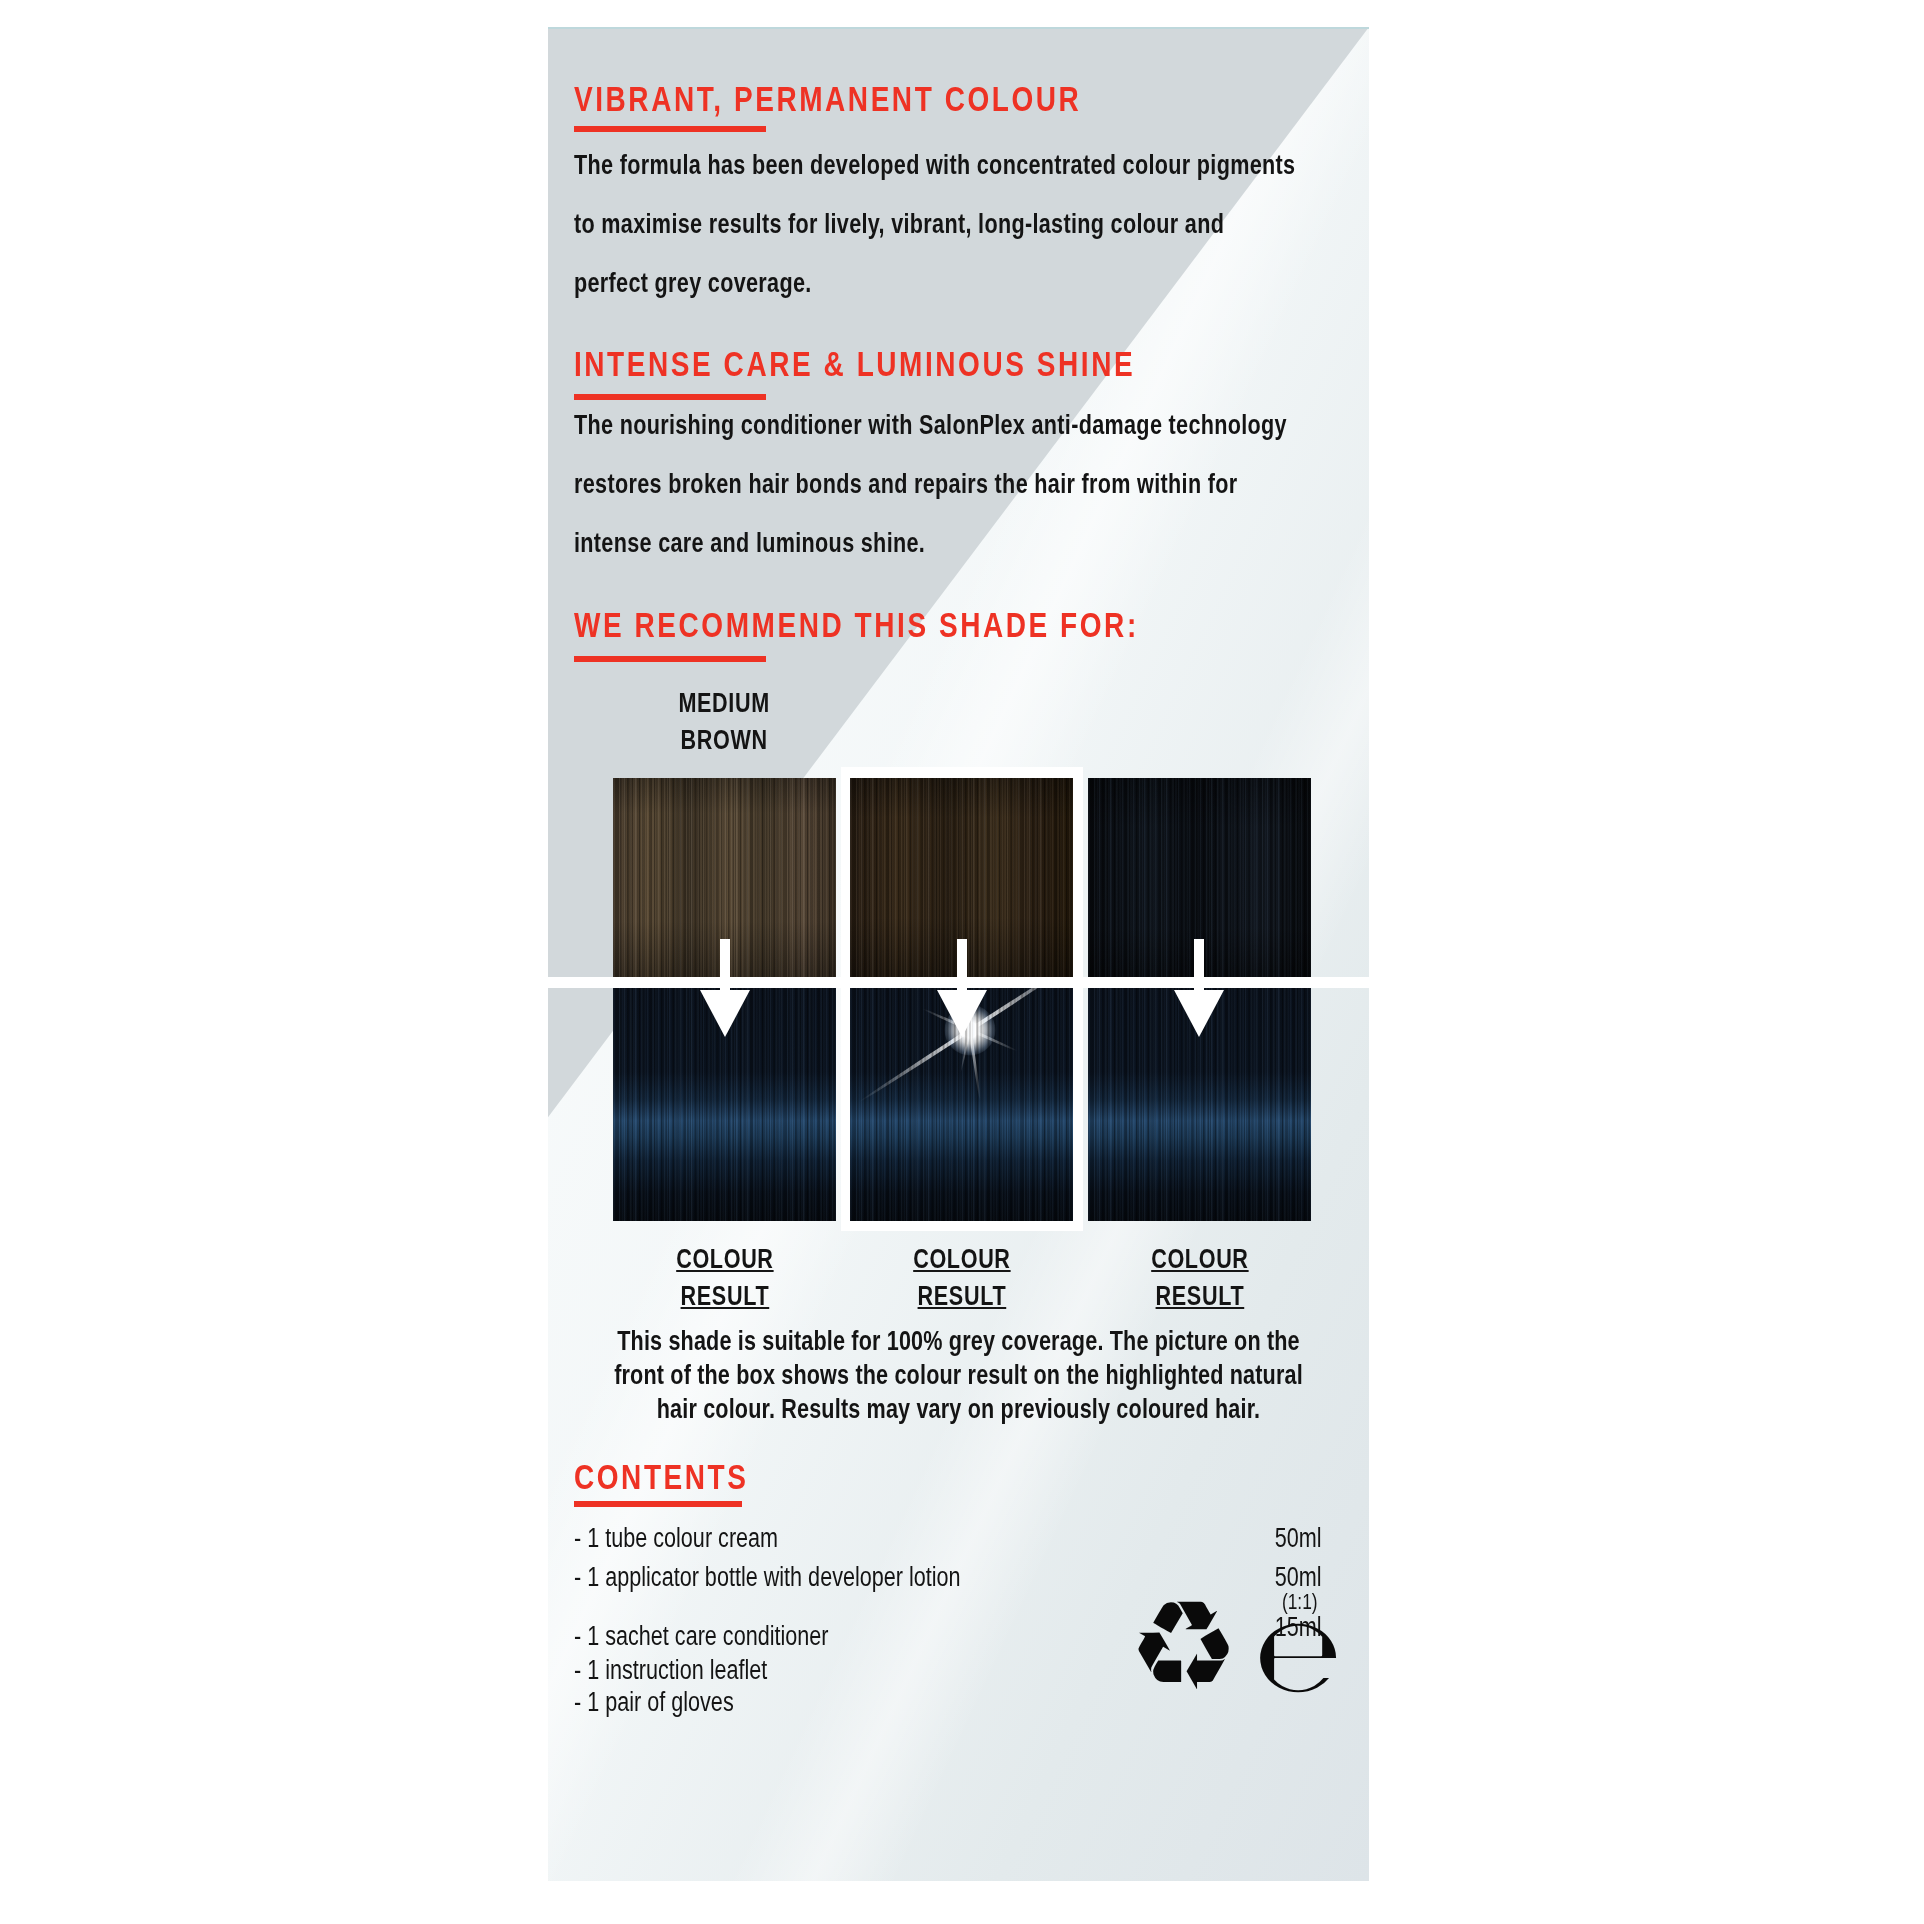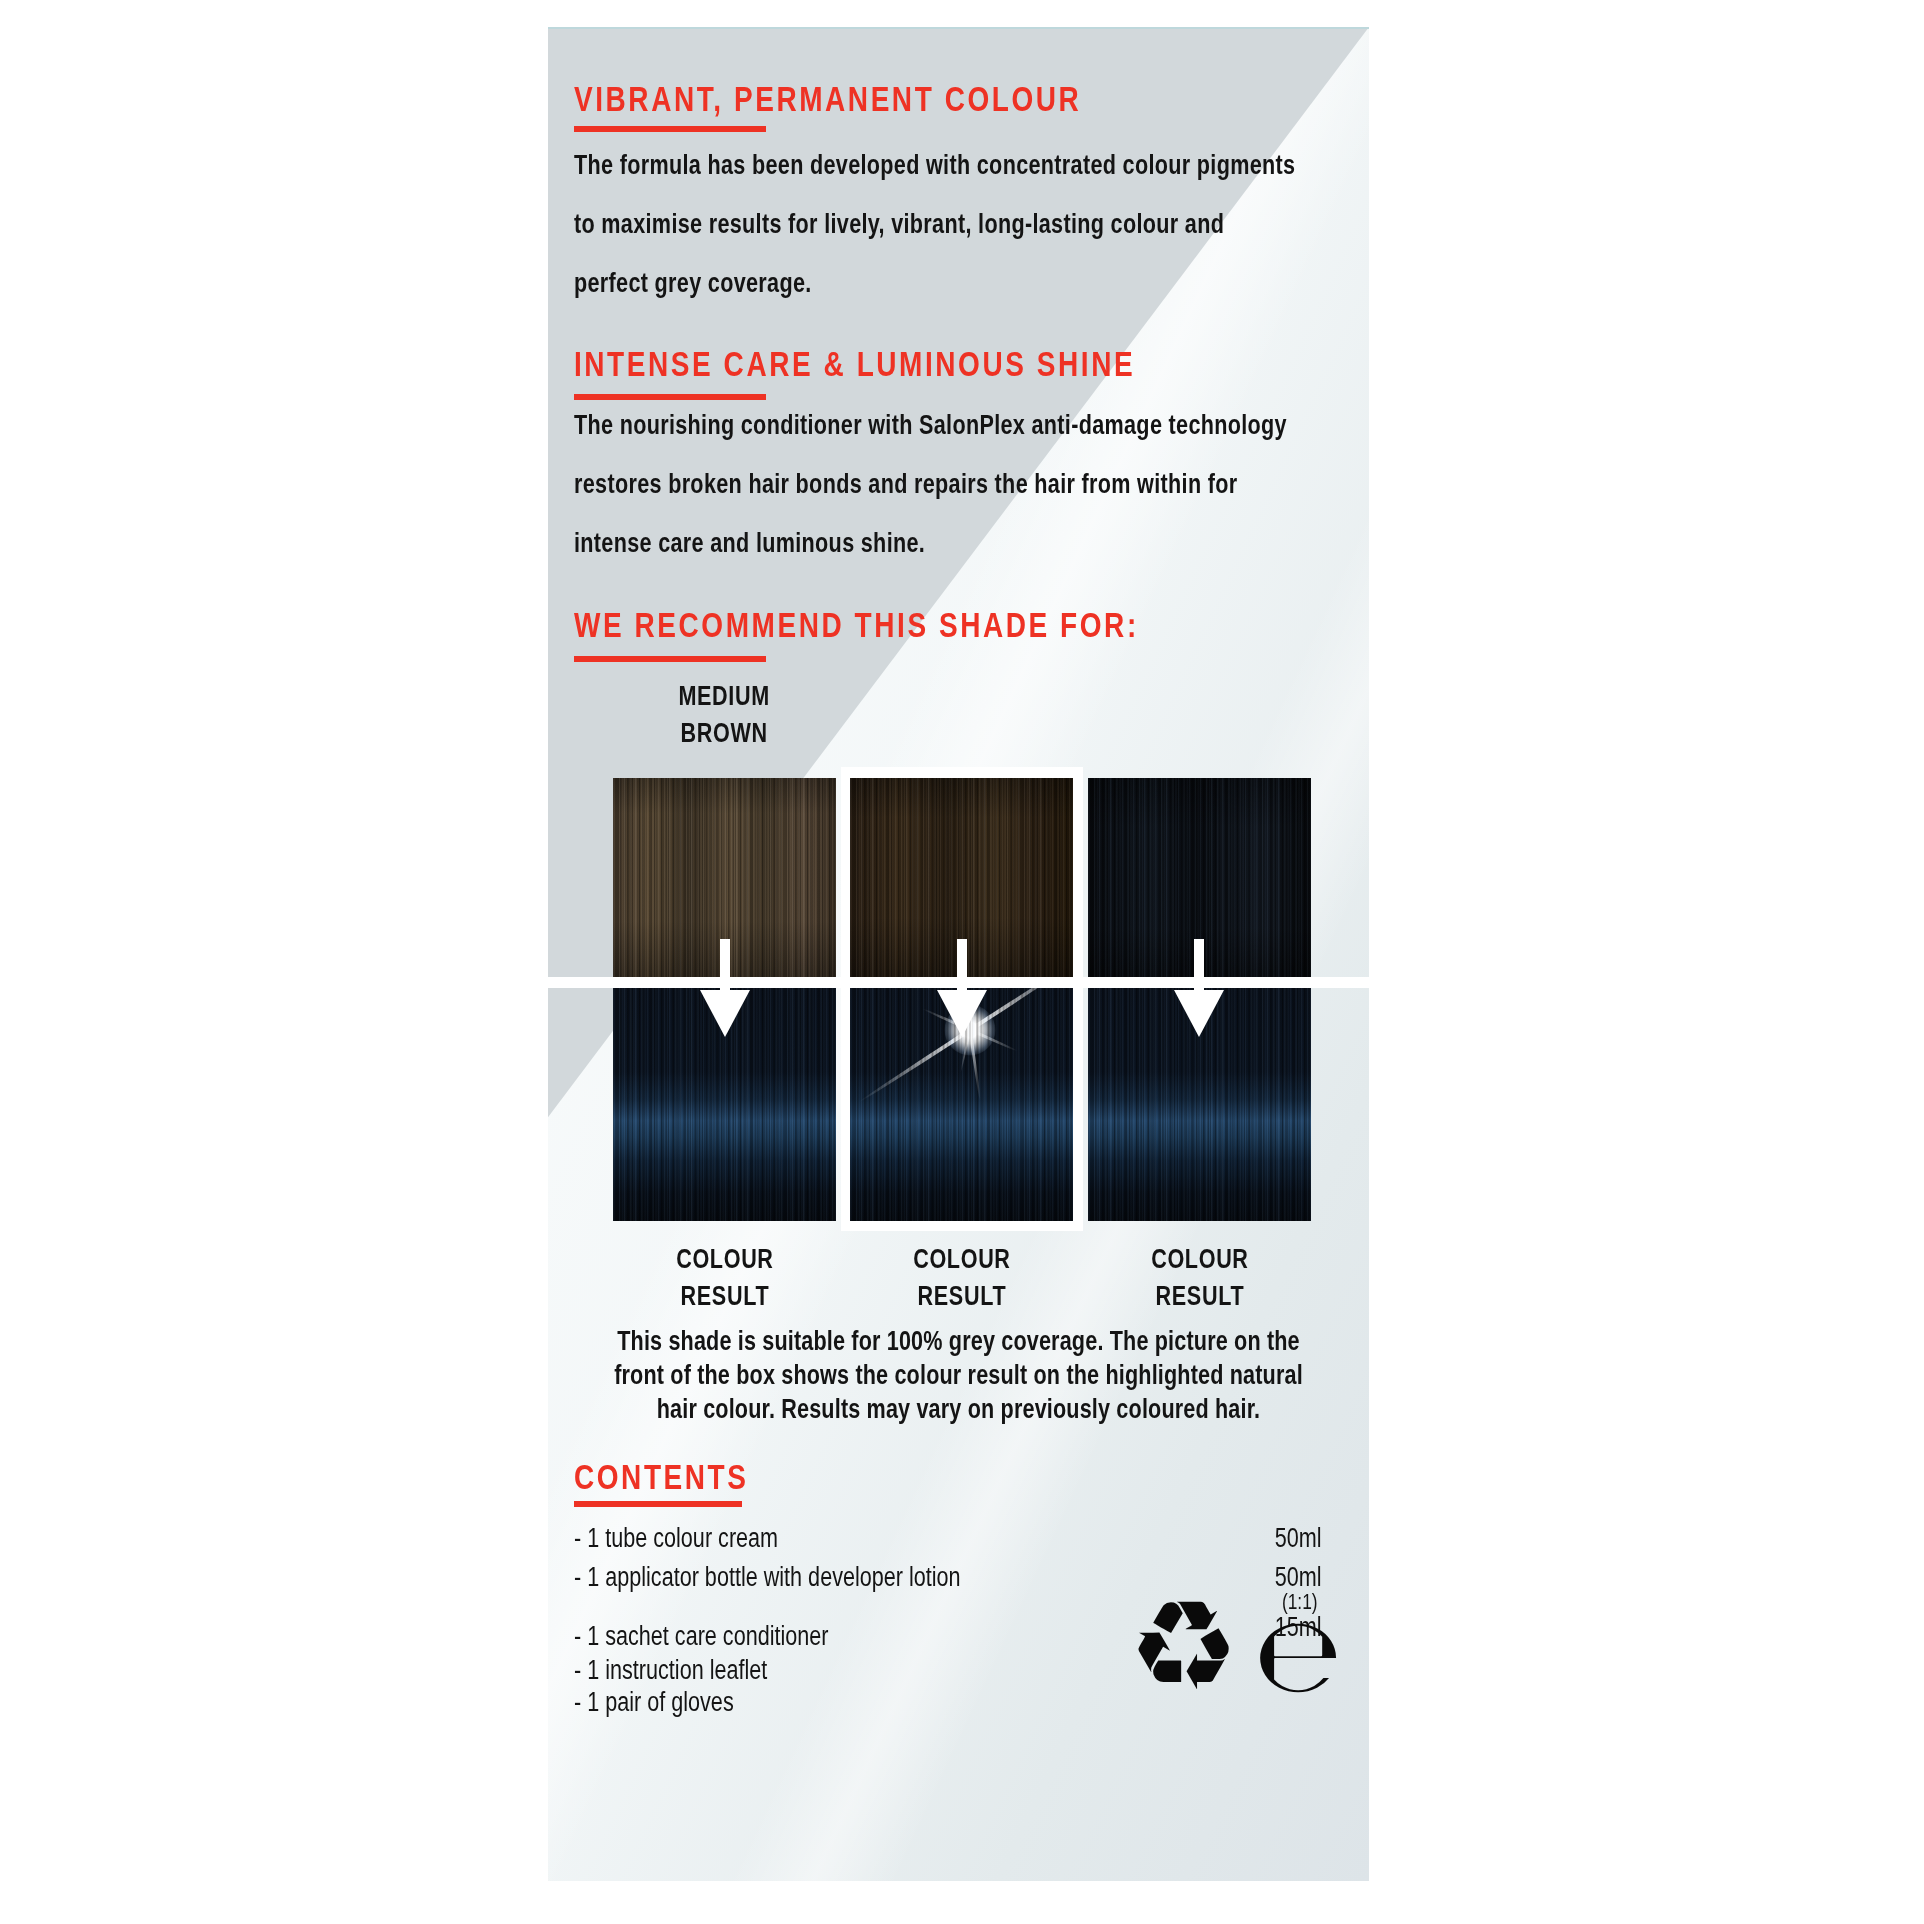--- a/index.html
+++ b/index.html
@@ -138,21 +138,21 @@
 
   <div class="abs red-h cx" style="left:26px; top:318px;">INTENSE CARE &amp; LUMINOUS SHINE</div>
   <div class="red-bar" style="left:26px; top:367px; width:192px;"></div>
   <div class="abs body-txt ml cx" style="left:26px; top:369px;">The nourishing conditioner with SalonPlex anti-damage technology
 restores broken hair bonds and repairs the hair from within for
 intense care and luminous shine.</div>
 
   <div class="abs red-h cx" style="left:26px; top:579px;">WE RECOMMEND THIS SHADE FOR:</div>
   <div class="red-bar" style="left:26px; top:629px; width:192px;"></div>
 
-  <div class="row3" style="top:651px; height:88px;flex-direction:column;">
+  <div class="row3" style="top:651px; height:88px;">
     <div class="cell">
         <span class="ml cxc">MEDIUM
 BROWN</span>
       </div>
   </div>
 
   <div class="frame"></div>
   <div class="stripe"></div>
 
   <div class="swatch top-sw sw-medium" style="left:65px;"></div>
@@ -177,21 +177,21 @@
     </div>
   <div class="arrow" style="left:389px;">
       <div class="shaft"></div>
       <div class="head"></div>
     </div>
   <div class="arrow" style="left:626px;">
       <div class="shaft"></div>
       <div class="head"></div>
     </div>
 
-  <div class="row3" style="top:1211px; height:80px;">
+  <div class="row3" style="top:1211px; height:80px;text-decoration:underline;">
     <div class="cell">
         <span class="ml cxc">COLOUR
 RESULT</span>
       </div>
     <div class="cell">
         <span class="ml cxc">COLOUR
 RESULT</span>
       </div>
     <div class="cell">
         <span class="ml cxc">COLOUR

